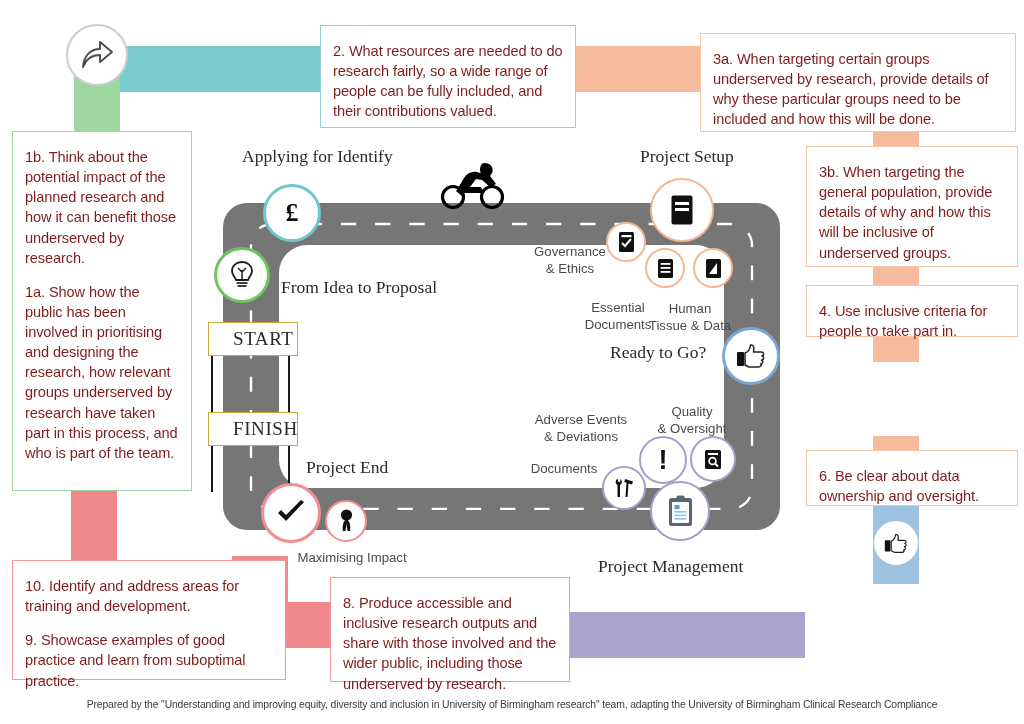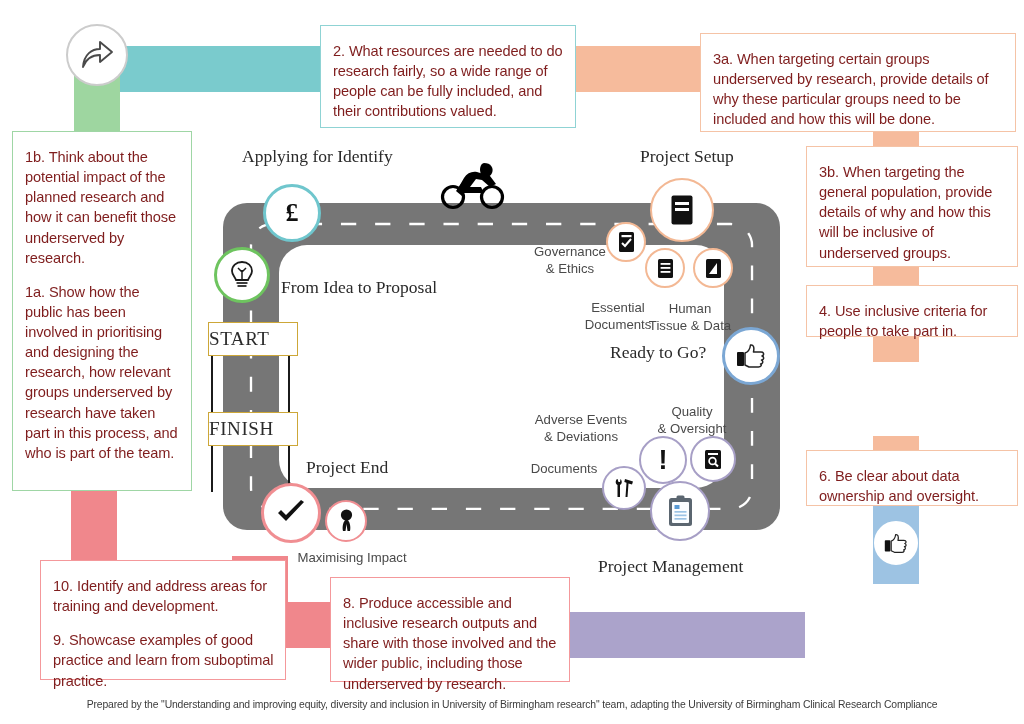--- a/index.html
+++ b/index.html
@@ -60,21 +60,21 @@
   .sf-box{
     position:absolute;
     background:#ffffff;
     border:1.8px solid #cda738;
     box-sizing:border-box;
     z-index:5;
     font-family:"Liberation Serif",serif;
     font-size:19px;
     color:#2b2b2b;
     display:flex;align-items:center;
-    padding-left:0;
+    padding-left:24px;
     letter-spacing:0.6px;
   }
   .sf-tick{position:absolute;background:#1b1b1b;width:1.6px;z-index:5;}
 
   
   .node{
     position:absolute;
     border-radius:50%;
     background:#ffffff;
     box-sizing:border-box;
@@ -157,21 +157,21 @@
 
   <div class="box bd-peach" style="left:806px;top:450px;width:212px;height:56px;">
     <p>6. Be clear about data ownership and oversight.</p>
   </div>
 
 
   <div class="box bd-red" style="left:330px;top:577px;width:240px;height:105px;">
     <p>8. Produce accessible and inclusive research outputs and share with those involved and the wider public, including those underserved by research.</p>
   </div>
 
-  <div class="box bd-red" style="left:12px;top:560px;width:246px;height:120px;margin-left:28px;">
+  <div class="box bd-red" style="left:12px;top:560px;width:274px;height:120px;">
     <p>10. Identify and address areas for training and development.</p>
     <p> 9. Showcase examples of good practice and learn from suboptimal practice.</p>
   </div>
 
   <div id="road-outer"></div>
   <div id="road-inner"></div>
 
   <svg id="road-dash" width="557" height="327" viewBox="0 0 557 327">
     <rect x="0" y="0" width="557" height="327" rx="24" ry="24" fill="none" stroke="#ffffff" stroke-width="2.6" stroke-dasharray="17 21" stroke-linecap="butt" transform="translate(28,21) scale(0.8995 0.8715)"></rect>
   </svg>

